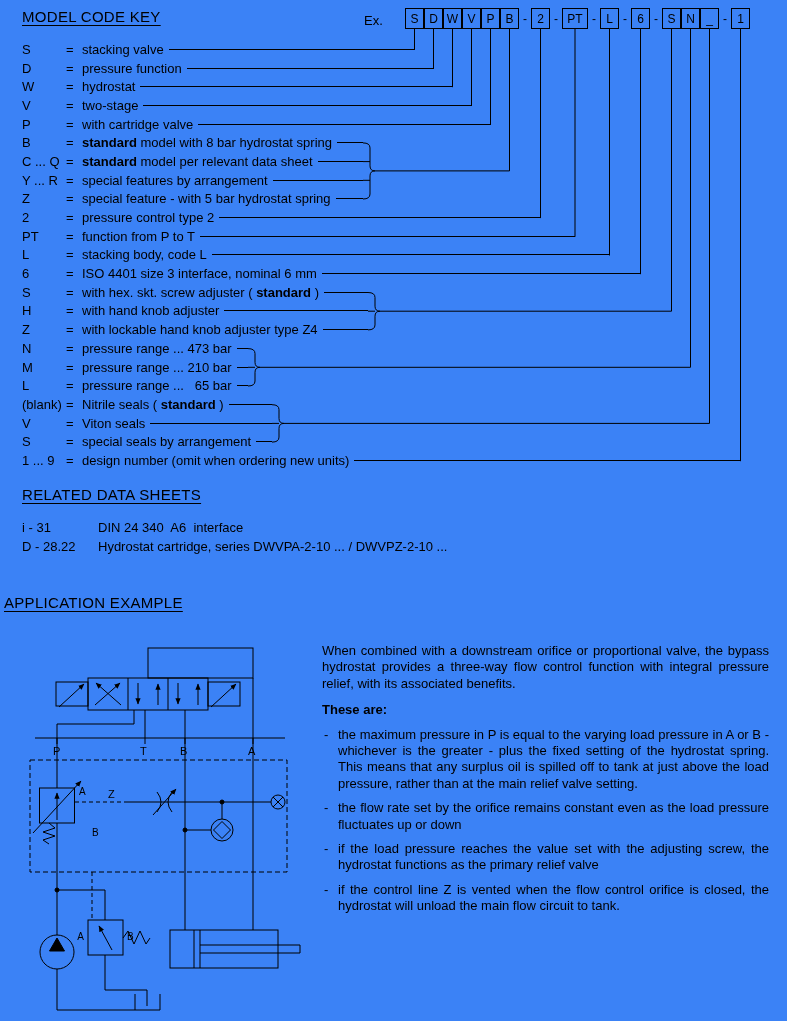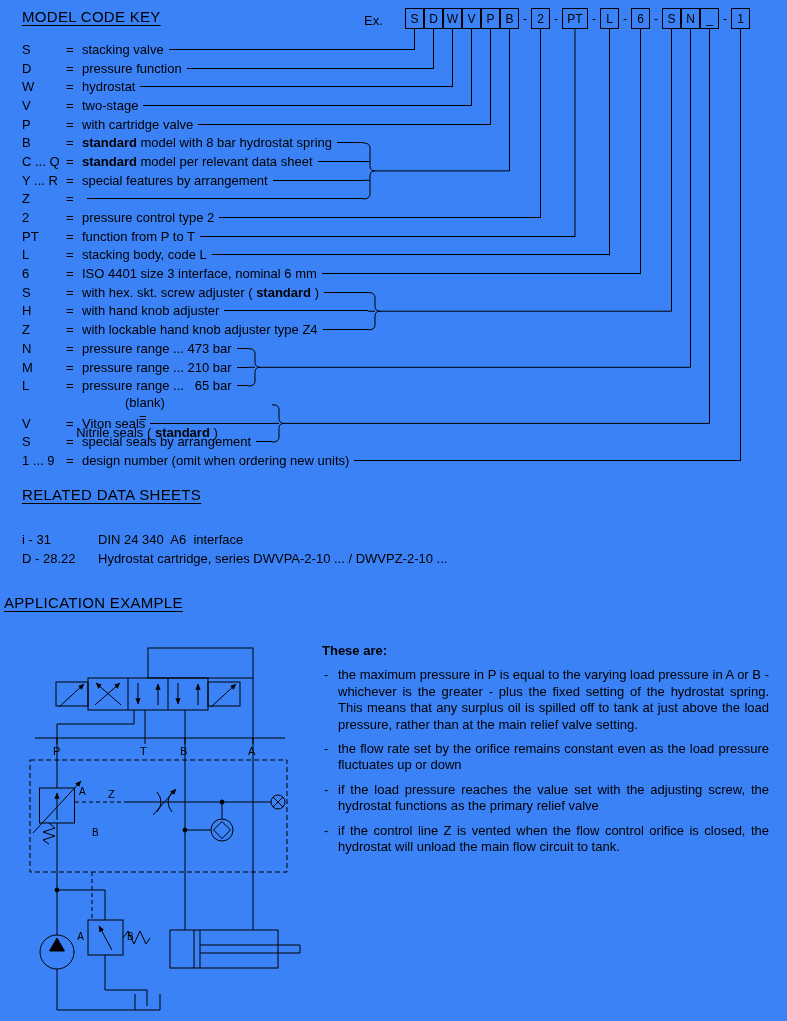--- a/index.html
+++ b/index.html
@@ -21,21 +21,21 @@
   .ck-code{width:44px;flex:none;white-space:pre;}
   .ck-eq{width:16px;flex:none;}
   .ck-desc{flex:none;white-space:pre;}
   .ck-desc b{font-weight:bold;}
   .line{flex:1;height:0;border-top:1px solid #000;margin-left:5px;align-self:center;}
   .connectors,.schematic{position:absolute;pointer-events:none;}
   .connectors{left:0;top:0;}
   .schematic{left:8px;top:632px;}
   
   .rel{position:absolute;left:22px;top:486px;width:740px;}
-  .rel-rows{position:absolute;left:0;top:44px;font-size:13px;}
+  .rel-rows{position:absolute;left:0;top:32px;font-size:13px;}
   .rel-row{display:flex;height:18.7px;align-items:center;}
   .rel-code{width:76px;flex:none;white-space:pre;}
   .rel-desc{white-space:pre;}
   
   .appx{position:absolute;left:322px;top:643px;width:447px;font-size:13px;
         line-height:16.4px;text-align:justify;}
   .appx p{margin:0 0 10px 0;}
   .appx p.these{margin:0 0 8px 0;font-weight:bold;}
   .bullet{display:flex;margin-bottom:8px;}
   .bm{width:14px;flex:none;padding-left:2px;}
@@ -173,20 +173,21 @@
       <div class="ck-row" style="width: 341px;">
         <span class="ck-code">Y ... R</span>
         <span class="ck-eq">=</span>
         <span class="ck-desc"><span>special features by arrangement</span><b></b><span></span></span>
         <span class="line"></span>
       </div>
 
       <div class="ck-row" style="width: 341px;">
         <span class="ck-code">Z</span>
         <span class="ck-eq">=</span>
+        <span class="ck-desc"><span>special feature - with 5 bar hydrostat spring</span><b></b><span></span></span>
         <span class="line"></span>
       </div>
 
       <div class="ck-row" style="width: 518.5px;">
         <span class="ck-code">2</span>
         <span class="ck-eq">=</span>
         <span class="ck-desc"><span>pressure control type 2</span><b></b><span></span></span>
         <span class="line"></span>
       </div>
 
@@ -246,21 +247,21 @@
         <span class="line"></span>
       </div>
 
       <div class="ck-row" style="width: 226px;">
         <span class="ck-code">L</span>
         <span class="ck-eq">=</span>
         <span class="ck-desc"><span>pressure range ...   65 bar</span><b></b><span></span></span>
         <span class="line"></span>
       </div>
 
-      <div class="ck-row" style="width: 250px; flex-direction: column;">
+      <div class="ck-row" style="width: 250px;">
         <span class="ck-code">(blank)</span>
         <span class="ck-eq">=</span>
         <span class="ck-desc"><span>Nitrile seals ( </span><b>standard</b><span> )</span></span>
         <span class="line"></span>
       </div>
 
       <div class="ck-row" style="width: 250px;">
         <span class="ck-code">V</span>
         <span class="ck-eq">=</span>
         <span class="ck-desc"><span>Viton seals</span><b></b><span></span></span>
@@ -405,20 +406,21 @@
       <text x="240" y="123">A</text>
       <text x="100" y="166">Z</text>
       <text x="71" y="163" font-size="10">A</text>
       <text x="84" y="204" font-size="10">B</text>
       <text x="76" y="308" font-size="10" text-anchor="end">A</text>
       <text x="119" y="308" font-size="10">B</text>
     </g>
   </svg>
 
   <div class="appx">
+    <p>When combined with a downstream orifice or proportional valve, the bypass hydrostat provides a three-way flow control function with integral pressure relief, with its associated benefits.</p>
     <p class="these">These are:</p>
     <div>
 
         <div class="bullet">
           <span class="bm">-</span>
           <span class="bt">the maximum pressure in P is equal to the varying load pressure in A or B - whichever is the greater - plus the fixed setting of the hydrostat spring.  This means that any surplus oil is spilled off to tank at just above the load pressure, rather than at the main relief valve setting.</span>
         </div>
 
         <div class="bullet">
           <span class="bm">-</span>

